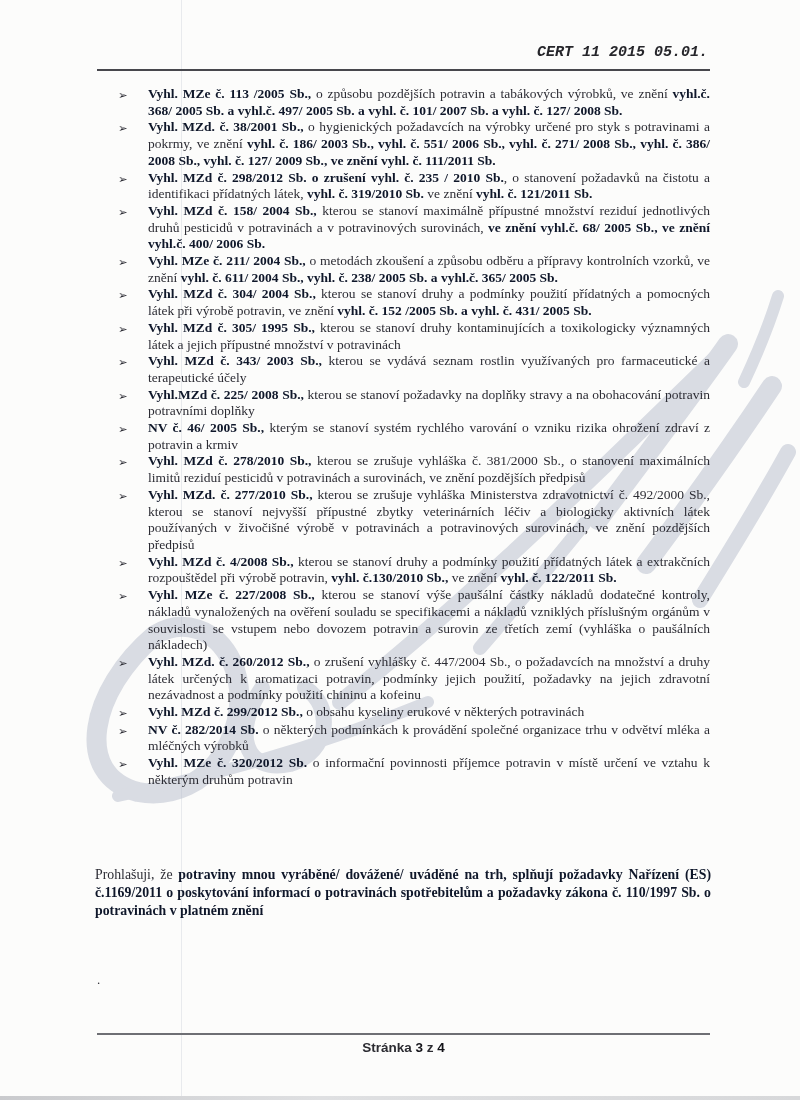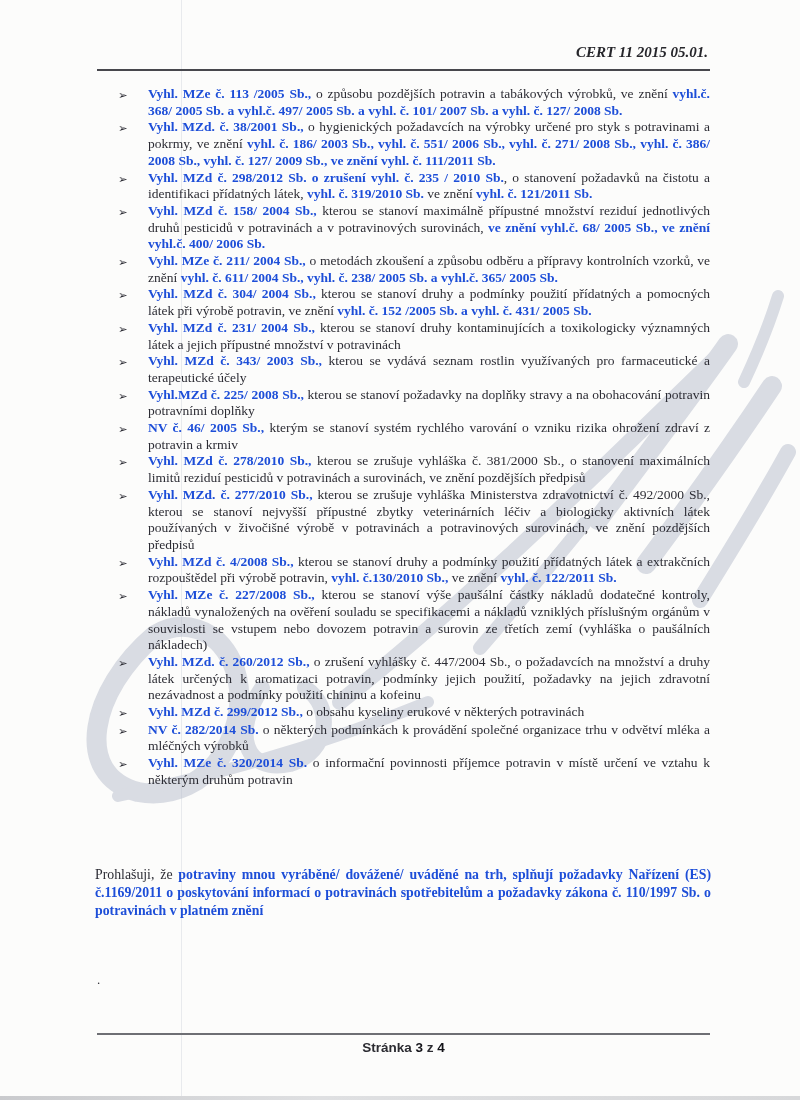--- a/index.html
+++ b/index.html
@@ -9,31 +9,31 @@
     background:#fcfcfb;
     overflow:hidden;
     font-family:"Liberation Serif", serif;
   }
   .wm{position:absolute;left:0;top:0;width:800px;height:1100px;z-index:0;pointer-events:none;}
   .vline{position:absolute;left:181px;top:0;width:1px;height:1100px;background:rgba(185,192,204,0.30);z-index:0;}
   .bottom-edge{position:absolute;left:0;bottom:0;width:800px;height:4px;
     background:linear-gradient(to right,#c9cacd,#dfe0e2 40%,#d7d8da);z-index:2;}
   .doc-code{
     position:absolute;top:44px;right:92px;z-index:1;
-    font-family:Liberation Serif, serif;
+    font-family:Liberation Mono, monospace;
     font-style:italic;font-weight:bold;font-size:15px;color:#26262b;
   }
   .hrule{position:absolute;left:97px;top:69px;width:613px;height:2px;background:#47474d;z-index:1;}
   .list{position:absolute;left:118px;top:86px;width:592px;z-index:1;
     font-size:13.5px;line-height:16.7px;}
   .item{display:flex;}
   .bullet{flex:0 0 30px;width:30px;font-family:"DejaVu Sans", sans-serif;
     font-size:11.5px;color:#2a2a32;padding-top:1px;}
   .content{flex:1;text-align:justify;}
-  .b{font-weight:bold;color:#1d4ed8;}
+  .b{font-weight:bold;color:#0f172a;}
   .n{font-weight:normal;color:#2c2c34;}
   .para{position:absolute;left:95px;width:616px;z-index:1;
     font-size:13.8px;line-height:18px;}
   .p1{top:848px;text-align:justify;margin-top:18px;}
   .p2{top:916px;text-align:left;}
   .dot{position:absolute;left:97px;top:972px;z-index:1;font-size:13px;color:#33333a;}
   .frule{position:absolute;left:97px;top:1033px;width:613px;height:1.5px;background:#6e6f74;z-index:1;}
   .fpage{position:absolute;left:97px;top:1040px;width:613px;z-index:1;text-align:center;
     font-family:"Liberation Sans", sans-serif;font-size:13.5px;color:#26262b;}
   .fpage .b{color:#121218;}
@@ -83,21 +83,21 @@
       <div class="item">
         <span class="bullet">➢</span>
         <div class="content"><span class="b">Vyhl. MZe č. 211/ 2004 Sb.,</span><span class="n"> o metodách zkoušení a způsobu odběru a přípravy kontrolních vzorků, ve znění </span><span class="b">vyhl. č. 611/ 2004 Sb., vyhl. č. 238/ 2005 Sb. a vyhl.č. 365/ 2005 Sb.</span></div>
       </div>
       <div class="item">
         <span class="bullet">➢</span>
         <div class="content"><span class="b">Vyhl. MZd č. 304/ 2004 Sb.,</span><span class="n"> kterou se stanoví druhy a podmínky použití přídatných a pomocných látek při výrobě potravin, ve znění </span><span class="b">vyhl. č. 152 /2005 Sb. a vyhl. č. 431/ 2005 Sb.</span></div>
       </div>
       <div class="item">
         <span class="bullet">➢</span>
-        <div class="content"><span class="b">Vyhl. MZd č. 231/ 2004 Sb.,</span><span class="n"> kterou se stanoví druhy kontaminujících a toxikologicky významných látek a jejich přípustné množství v potravinách</span></div>
+        <div class="content"><span class="b">Vyhl. MZd č. 305/ 1995 Sb.,</span><span class="n"> kterou se stanoví druhy kontaminujících a toxikologicky významných látek a jejich přípustné množství v potravinách</span></div>
       </div>
       <div class="item">
         <span class="bullet">➢</span>
         <div class="content"><span class="b">Vyhl. MZd č. 343/ 2003 Sb.,</span><span class="n"> kterou se vydává seznam rostlin využívaných pro farmaceutické a terapeutické účely</span></div>
       </div>
       <div class="item">
         <span class="bullet">➢</span>
         <div class="content"><span class="b">Vyhl.MZd č. 225/ 2008 Sb.,</span><span class="n"> kterou se stanoví požadavky na doplňky stravy a na obohacování potravin potravními doplňky</span></div>
       </div>
       <div class="item">
@@ -127,21 +127,21 @@
       <div class="item">
         <span class="bullet">➢</span>
         <div class="content"><span class="b">Vyhl. MZd č. 299/2012 Sb.,</span><span class="n"> o obsahu kyseliny erukové v některých potravinách</span></div>
       </div>
       <div class="item">
         <span class="bullet">➢</span>
         <div class="content"><span class="b">NV č. 282/2014 Sb.</span><span class="n"> o některých podmínkách k provádění společné organizace trhu v odvětví mléka a mléčných výrobků</span></div>
       </div>
       <div class="item">
         <span class="bullet">➢</span>
-        <div class="content"><span class="b">Vyhl. MZe č. 320/2014 Sb.</span><span class="n"> o informační povinnosti příjemce potravin v místě určení ve vztahu k některým druhům potravin</span></div>
+        <div class="content"><span class="b">Vyhl. MZe č. 320/2012 Sb.</span><span class="n"> o informační povinnosti příjemce potravin v místě určení ve vztahu k některým druhům potravin</span></div>
       </div>
     </div>
 
   <div class="para p1"><span class="n">Prohlašuji, že </span><span class="b">potraviny mnou vyráběné/ dovážené/ uváděné na trh, splňují požadavky Nařízení (ES) č.1169/2011 o poskytování informací o potravinách spotřebitelům a požadavky zákona č. 110/1997 Sb. o potravinách v platném znění</span></div>
   <div class="dot">.</div>
 
   <div class="frule"></div>
   <div class="fpage"><span class="n">Stránka </span><span class="b">3</span><span class="n"> z </span><span class="b">4</span></div>
 
   <div class="bottom-edge"></div>

